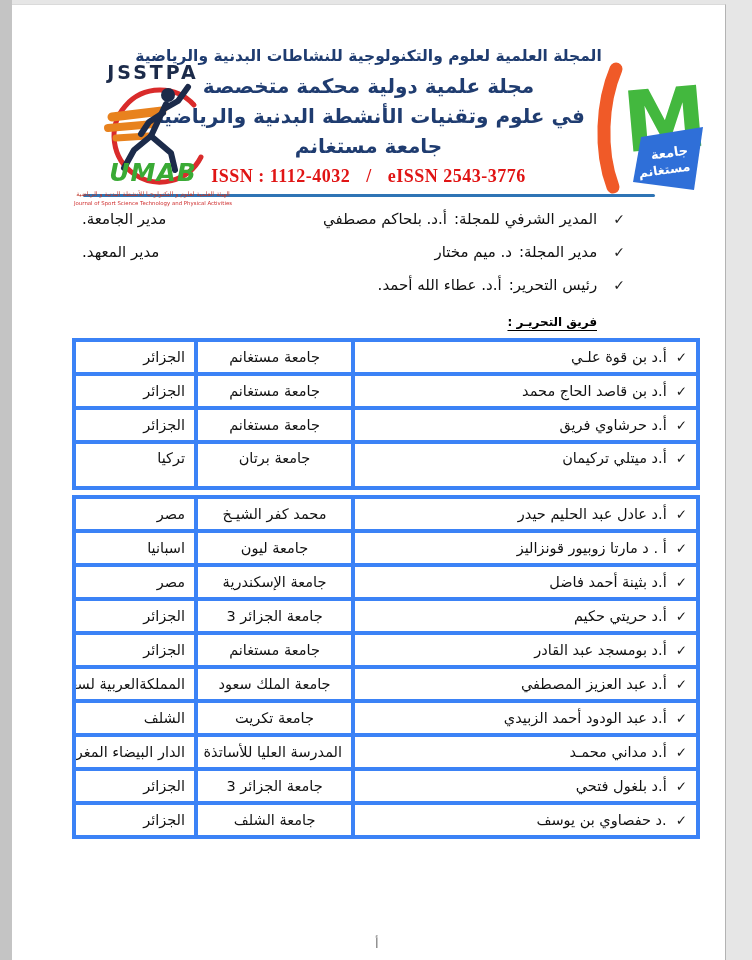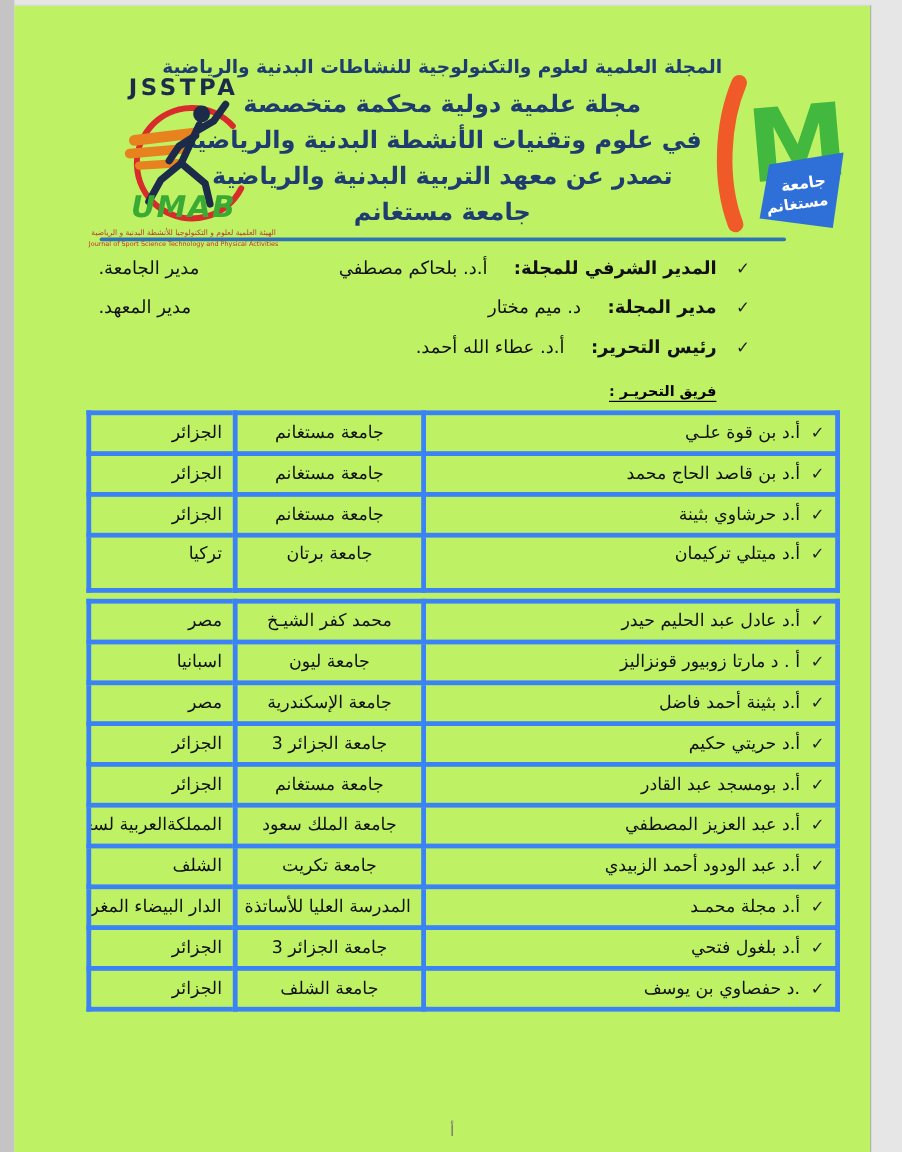--- a/index.html
+++ b/index.html
@@ -9,21 +9,21 @@
     background: #e6e6e6;
     font-family: "DejaVu Sans", sans-serif;
     overflow: hidden;
   }
   .scan-strip-left {
     position: absolute; left:0; top:0; width:12px; height:960px;
     background:#c4c4c4;
   }
   .page {
     position: absolute; left:12px; top:4px; width:714px; height:956px;
-    background:#bef264; border-right:1px solid #b3b3b3; border-top:1px solid #dadada;
+    background:#ffffff; border-right:1px solid #b3b3b3; border-top:1px solid #dadada;
   }
 
   
   .header-block { padding-top:36px; text-align:center; direction:rtl; }
   .header-line {
     color:#1f3c70; font-weight:bold; font-size:20px; line-height:30px;
     letter-spacing:.2px;
   }
   .header-line.first { font-size:15.5px; }
   .issn-line {
@@ -43,21 +43,21 @@
   svg { display:block; width:100%; height:100%; overflow:visible; }
 
   
   .editorial { direction:rtl; margin:13px 100px 0 70px; }
   .ed-line {
     display:flex; justify-content:space-between; align-items:baseline;
     height:33px; font-size:15px; color:#111;
   }
   .ed-main { display:flex; align-items:baseline; }
   .ed-check { font-size:14px; color:#222; margin-left:16px; }
-  .ed-label { font-weight:bold; margin-left:22px; }
+  .ed-label { font-weight:normal; margin-left:7px; }
   .ed-role { color:#111; }
 
   
   .team-heading {
     direction:rtl; text-align:right; margin:6px 128px 9px 0;
     font-size:12px; font-weight:bold; color:#000;
     text-decoration:underline; text-underline-offset:4px;
   }
 
   
@@ -123,22 +123,24 @@
       <polygon points="52,77 114,67 105,130 44,122" fill="#2f6fd8"></polygon>
       <text x="81" y="97" text-anchor="middle" font-size="13" font-weight="bold" fill="#ffffff" transform="rotate(-8 81 97)">جامعة</text>
       <text x="76" y="114" text-anchor="middle" font-size="12.5" font-weight="bold" fill="#ffffff" transform="rotate(-8 76 114)">مستغانم</text>
     </svg>
   </div>
 
   <div class="header-block">
     <div class="header-line first">المجلة العلمية لعلوم والتكنولوجية للنشاطات البدنية والرياضية</div>
     <div class="header-line">مجلة علمية دولية محكمة متخصصة</div>
     <div class="header-line">في علوم وتقنيات الأنشطة البدنية والرياضية</div>
-    <div class="header-line">تصدر عن معهد التربية البدنية والرياضية</div>
     <div class="header-line">جامعة مستغانم</div>
+    <div class="issn-line">
+      <span>ISSN : 1112-4032</span><span class="sep">/</span><span>eISSN 2543-3776</span>
+    </div>
     <div class="blue-rule"></div>
   </div>
 
   <div class="editorial">
       <div class="ed-line">
     <span class="ed-main">
       <span class="ed-check">✓</span>
       <span class="ed-label">المدير الشرفي للمجلة:</span>
       <span class="ed-name">أ.د. بلحاكم مصطفي</span>
     </span>
@@ -175,21 +177,21 @@
   </tr>
         <tr>
     <td class="name-cell">
       <span class="check">✓</span><span class="name-text">أ.د بن قاصد الحاج محمد</span>
     </td>
     <td class="uni-cell">جامعة مستغانم</td>
     <td class="country-cell">الجزائر</td>
   </tr>
         <tr>
     <td class="name-cell">
-      <span class="check">✓</span><span class="name-text">أ.د حرشاوي بثينة</span>
+      <span class="check">✓</span><span class="name-text">أ.د حرشاوي فريق</span>
     </td>
     <td class="uni-cell">جامعة مستغانم</td>
     <td class="country-cell">الجزائر</td>
   </tr>
         <tr>
     <td class="name-cell">
       <span class="check">✓</span><span class="name-text">أ.د ميتلي تركيمان</span>
     </td>
     <td class="uni-cell">جامعة برتان</td>
     <td class="country-cell">تركيا</td>
@@ -242,21 +244,21 @@
   </tr>
         <tr>
     <td class="name-cell">
       <span class="check">✓</span><span class="name-text">أ.د عبد الودود أحمد الزبيدي</span>
     </td>
     <td class="uni-cell">جامعة تكريت</td>
     <td class="country-cell">الشلف</td>
   </tr>
         <tr>
     <td class="name-cell">
-      <span class="check">✓</span><span class="name-text">أ.د مجلة محمـد</span>
+      <span class="check">✓</span><span class="name-text">أ.د مداني محمـد</span>
     </td>
     <td class="uni-cell">المدرسة العليا للأساتذة</td>
     <td class="country-cell">الدار البيضاء المغرب</td>
   </tr>
         <tr>
     <td class="name-cell">
       <span class="check">✓</span><span class="name-text">أ.د بلغول فتحي</span>
     </td>
     <td class="uni-cell">جامعة الجزائر 3</td>
     <td class="country-cell">الجزائر</td>

